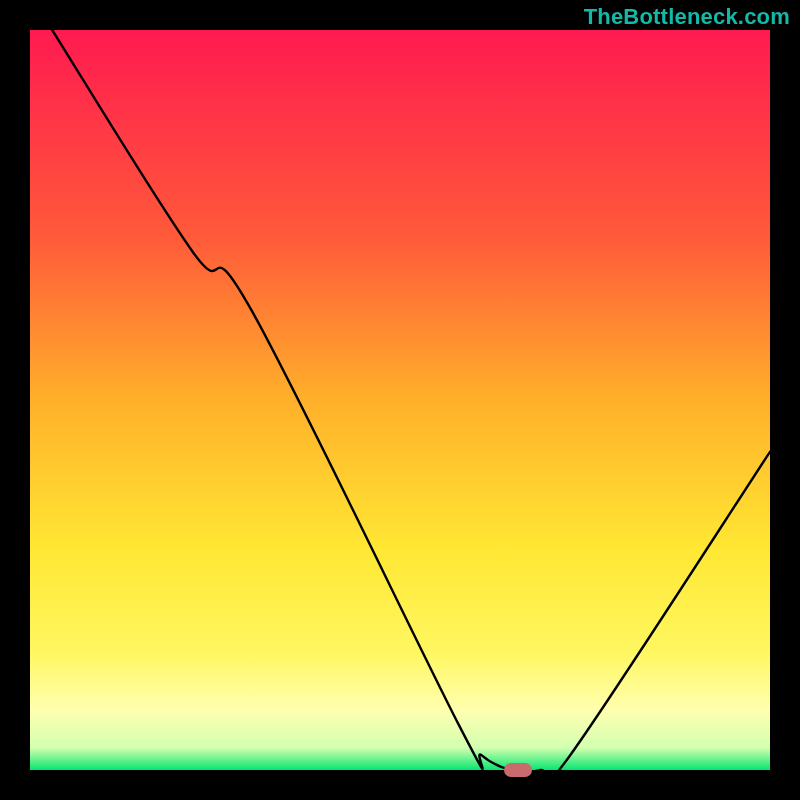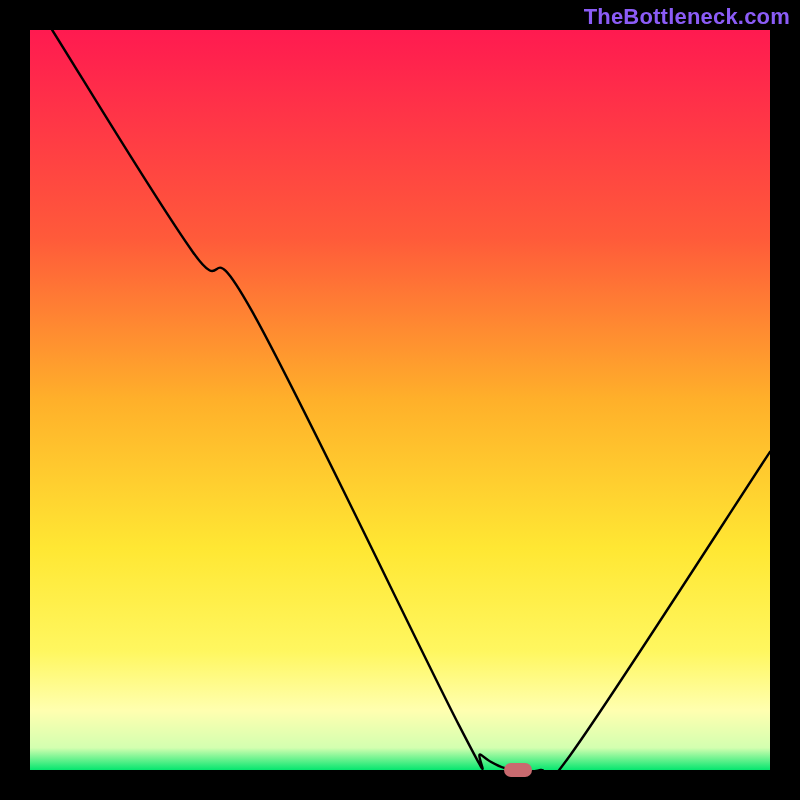--- a/index.html
+++ b/index.html
@@ -13,21 +13,21 @@
   }
   .stage {
     position: relative;
     width: 800px;
     height: 800px;
   }
   .watermark {
     position: absolute;
     top: 4px;
     right: 10px;
-    color: #8b5cf6;
+    color: #14b8a6;
     font-size: 22px;
     font-weight: 600;
     letter-spacing: 0.2px;
     z-index: 20;
   }
   .plot-wrap {
     
     position: absolute;
     left: 30px;
     top: 30px;

